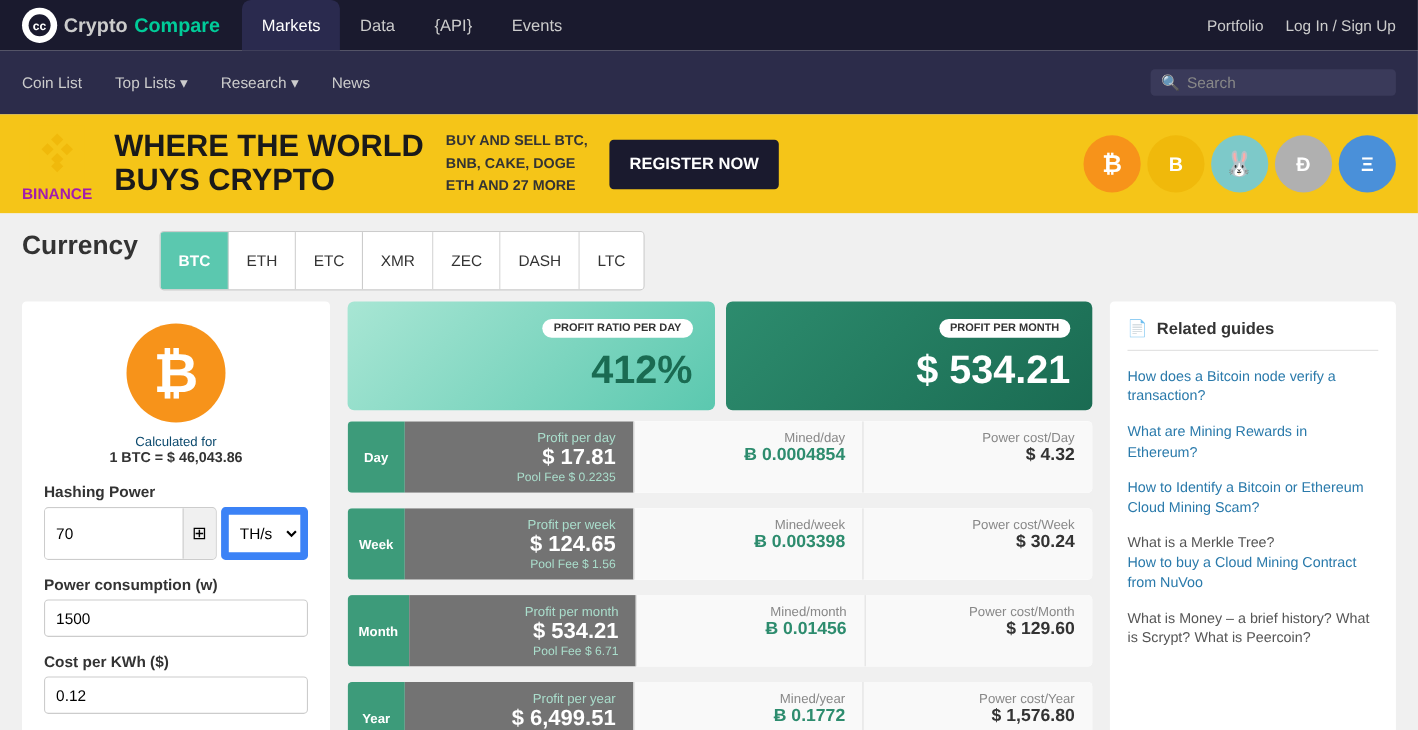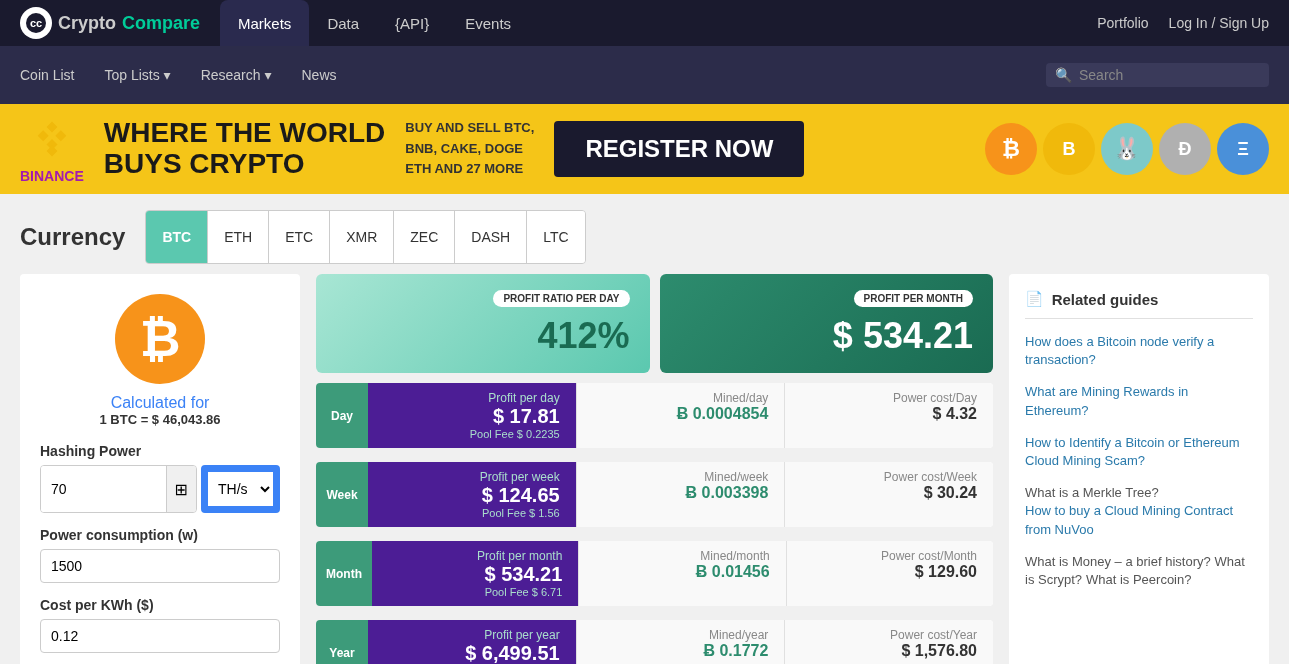--- a/index.html
+++ b/index.html
@@ -127,23 +127,23 @@
     }
     .banner-sub {
       font-size: 13px;
       font-weight: bold;
       color: #333;
       line-height: 1.6;
     }
     .register-btn {
       background: #1a1a2e;
       color: white;
-      font-size: 24px;
-      font-weight: bold;
-      padding: 14px 31px;
+      font-size: 15px;
+      font-weight: bold;
+      padding: 14px 18px;
       border: none;
       cursor: pointer;
       border-radius: 4px;
       white-space: nowrap;
     }
     .banner-coins {
       display: flex;
       gap: 6px;
       margin-left: auto;
     }
@@ -157,21 +157,21 @@
 
     
     .main-content {
       display: flex;
       flex-direction: column;
       padding: 0 20px 20px 20px;
       background: #f0f0f0;
     }
     .currency-header {
       display: flex;
-      align-items: center;
+      align-items: flex-start;
       gap: 20px;
       padding: 16px 0 10px 0;
     }
     .currency-title {
       font-size: 24px;
       font-weight: bold;
       color: #333;
     }
     .currency-tabs {
       display: flex;
@@ -215,21 +215,21 @@
       width: 90px; height: 90px;
       background: #f7931a;
       border-radius: 50%;
       display: flex; align-items: center; justify-content: center;
       margin-bottom: 10px;
     }
     .btc-logo-inner {
       font-size: 50px; color: white; font-weight: bold;
     }
     .calc-for {
-      font-size: 16px; color: #3b82f6; text-align: center;
+      font-size: 12px; color: #0c4a6e; text-align: center;
     }
     .calc-rate {
       font-size: 13px; color: #333; font-weight: bold; text-align: center; margin-bottom: 16px;
     }
     .input-group {
       width: 100%;
       margin-bottom: 14px;
     }
     .input-label {
       font-size: 14px;
@@ -343,21 +343,21 @@
       font-size: 12px;
       font-weight: bold;
       padding: 6px 10px;
       display: flex;
       align-items: center;
       justify-content: center;
       min-width: 52px;
       writing-mode: horizontal-tb;
     }
     .row-main {
-      background: #4c1d95;
+      background: #737373;
       padding: 8px 16px;
       flex: 1;
       display: flex;
       flex-direction: column;
       align-items: flex-end;
     }
     .row-main-label {
       font-size: 12px;
       color: #aadecc;
     }

